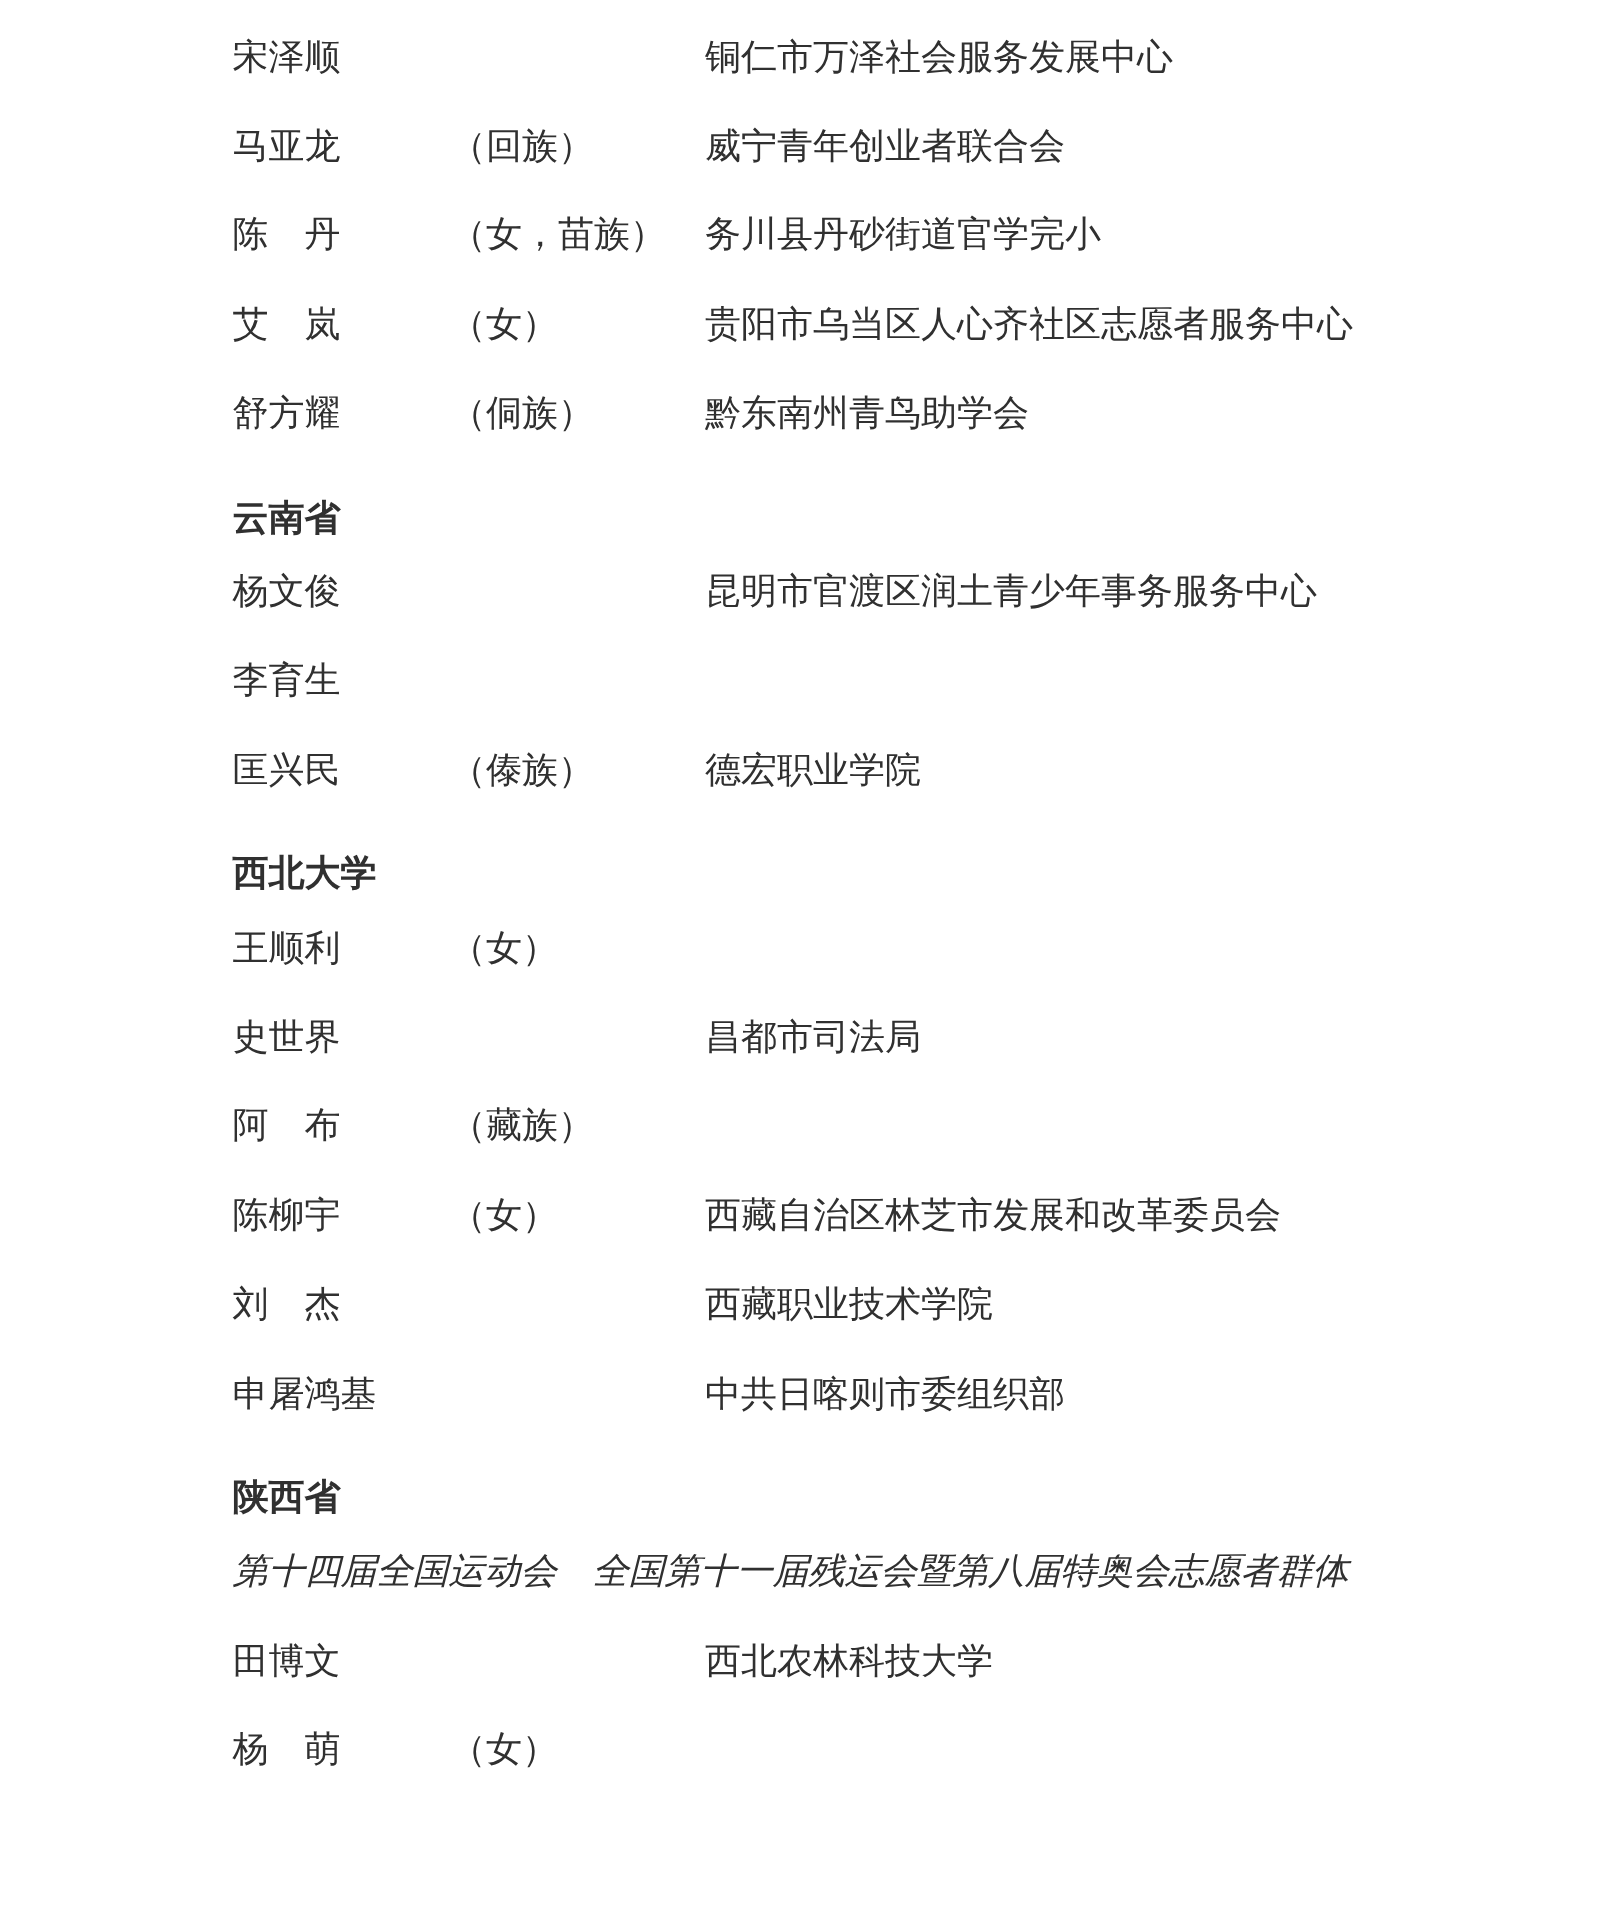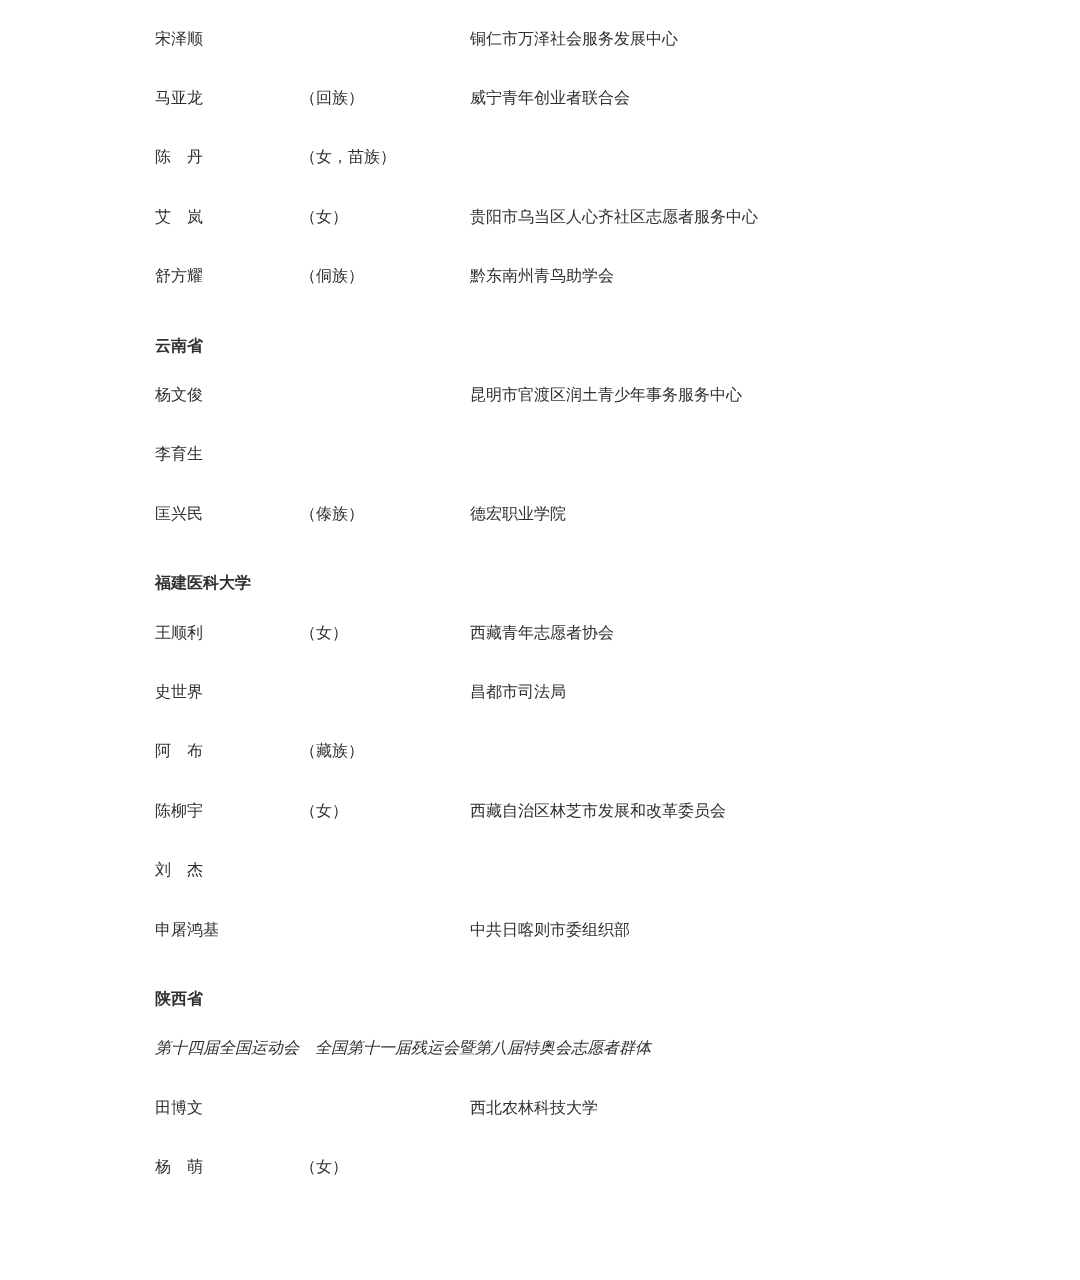--- a/index.html
+++ b/index.html
@@ -17,21 +17,21 @@
   .doc {
     box-sizing: border-box;
     width: 1080px;
     height: 1280px;
     padding: 9px 40px 0 155px;
   }
   .row {
     display: flex;
     align-items: center;
     height: 59.4px;
-    font-size: 16px;
+    font-size: 24px;
     line-height: 1;
     white-space: nowrap;
   }
   .col-name {
     flex: 0 0 145px;
     width: 145px;
   }
   .col-note {
     flex: 0 0 170px;
     width: 170px;
@@ -59,20 +59,21 @@
         <span class="col-org">铜仁市万泽社会服务发展中心</span>
       </div>
       <div class="row person">
         <span class="col-name">马亚龙</span>
         <span class="col-note">（回族）</span>
         <span class="col-org">威宁青年创业者联合会</span>
       </div>
       <div class="row person">
         <span class="col-name">陈　丹</span>
         <span class="col-note">（女，苗族）</span>
+        <span class="col-org">务川县丹砂街道官学完小</span>
       </div>
       <div class="row person">
         <span class="col-name">艾　岚</span>
         <span class="col-note">（女）</span>
         <span class="col-org">贵阳市乌当区人心齐社区志愿者服务中心</span>
       </div>
       <div class="row person">
         <span class="col-name">舒方耀</span>
         <span class="col-note">（侗族）</span>
         <span class="col-org">黔东南州青鸟助学会</span>
@@ -88,44 +89,44 @@
       <div class="row person">
         <span class="col-name">李育生</span>
         <span class="col-note"></span>
       </div>
       <div class="row person">
         <span class="col-name">匡兴民</span>
         <span class="col-note">（傣族）</span>
         <span class="col-org">德宏职业学院</span>
       </div>
       <div class="row section">
-        <span class="label">福建医科大学</span>
+        <span class="label">西北大学</span>
       </div>
       <div class="row person">
         <span class="col-name">王顺利</span>
         <span class="col-note">（女）</span>
-        <span class="col-org">西藏青年志愿者协会</span>
       </div>
       <div class="row person">
         <span class="col-name">史世界</span>
         <span class="col-note"></span>
         <span class="col-org">昌都市司法局</span>
       </div>
       <div class="row person">
         <span class="col-name">阿　布</span>
         <span class="col-note">（藏族）</span>
       </div>
       <div class="row person">
         <span class="col-name">陈柳宇</span>
         <span class="col-note">（女）</span>
         <span class="col-org">西藏自治区林芝市发展和改革委员会</span>
       </div>
       <div class="row person">
         <span class="col-name">刘　杰</span>
         <span class="col-note"></span>
+        <span class="col-org">西藏职业技术学院</span>
       </div>
       <div class="row person">
         <span class="col-name">申屠鸿基</span>
         <span class="col-note"></span>
         <span class="col-org">中共日喀则市委组织部</span>
       </div>
       <div class="row section">
         <span class="label">陕西省</span>
       </div>
       <div class="row group">

